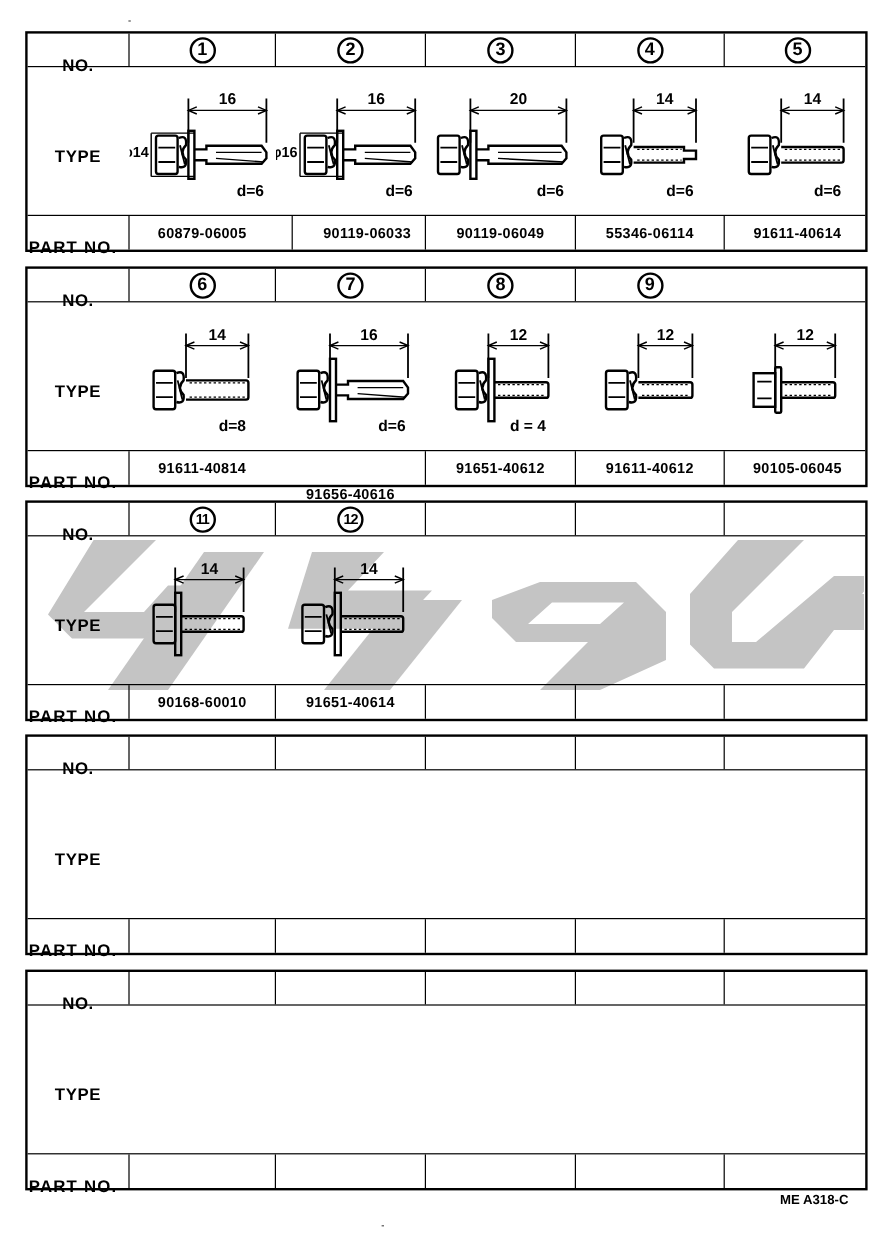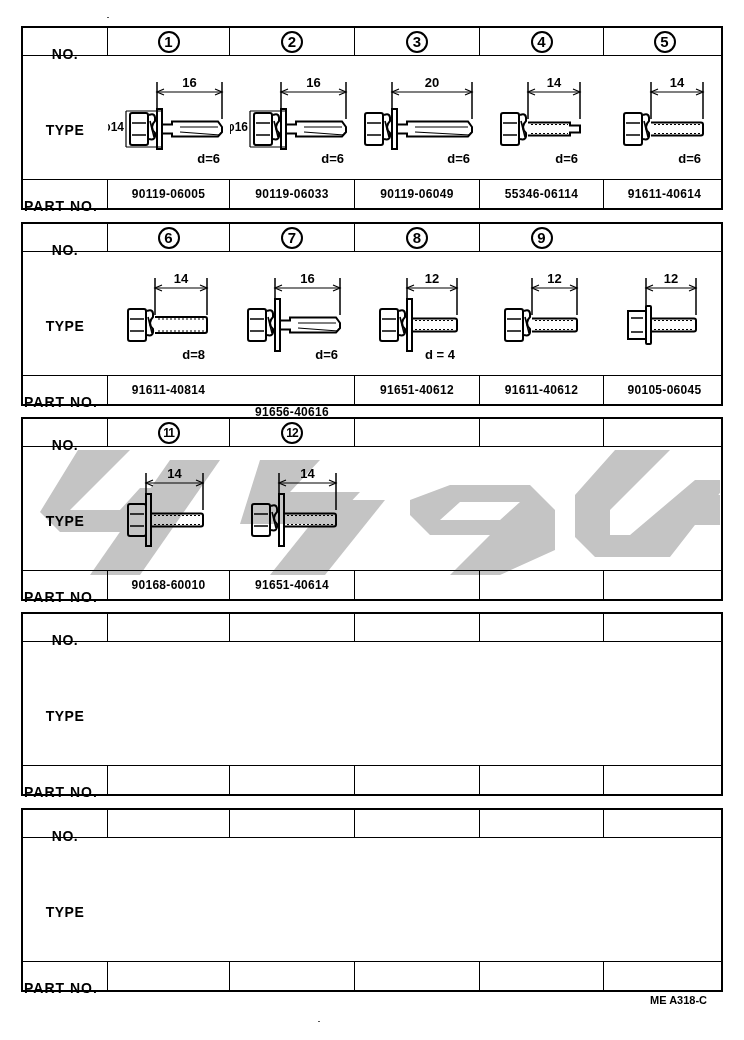--- a/index.html
+++ b/index.html
@@ -166,23 +166,23 @@
             <path d="M54,33 L47,36 L54,39" stroke="#000" stroke-width="1.2" fill="none"></path>
             <path d="M92,33 L99,36 L92,39" stroke="#000" stroke-width="1.2" fill="none"></path>
             <text x="73" y="31" text-anchor="middle" font-family="Liberation Sans, sans-serif" font-weight="bold" font-size="13">14</text>
             <text x="97" y="107" text-anchor="end" font-family="Liberation Sans, sans-serif" font-weight="bold" font-size="13">d=6</text>
           </svg>
         </div>
       </div>
       <div class="row" style="top: 152px; height: 28px;">
         <div class="cell label partno" style="left: 0px; width: 84px;">PART NO.</div>
         <div class="cell" style="left: 84px; width: 122px;">
-          <span class="pn">90119-06005</span>
-        </div>
-        <div class="cell" style="left: 206px; width: 125px;">
+          <span class="pn">60879-06005</span>
+        </div>
+        <div class="cell" style="left: 220px; width: 125px;">
           <span class="pn">90119-06033</span>
         </div>
         <div class="cell" style="left: 331px; width: 125px;">
           <span class="pn">90119-06049</span>
         </div>
         <div class="cell" style="left: 456px; width: 124px;">
           <span class="pn">55346-06114</span>
         </div>
         <div class="cell" style="left: 580px; width: 122px;">
           <span class="pn">91611-40614</span>

